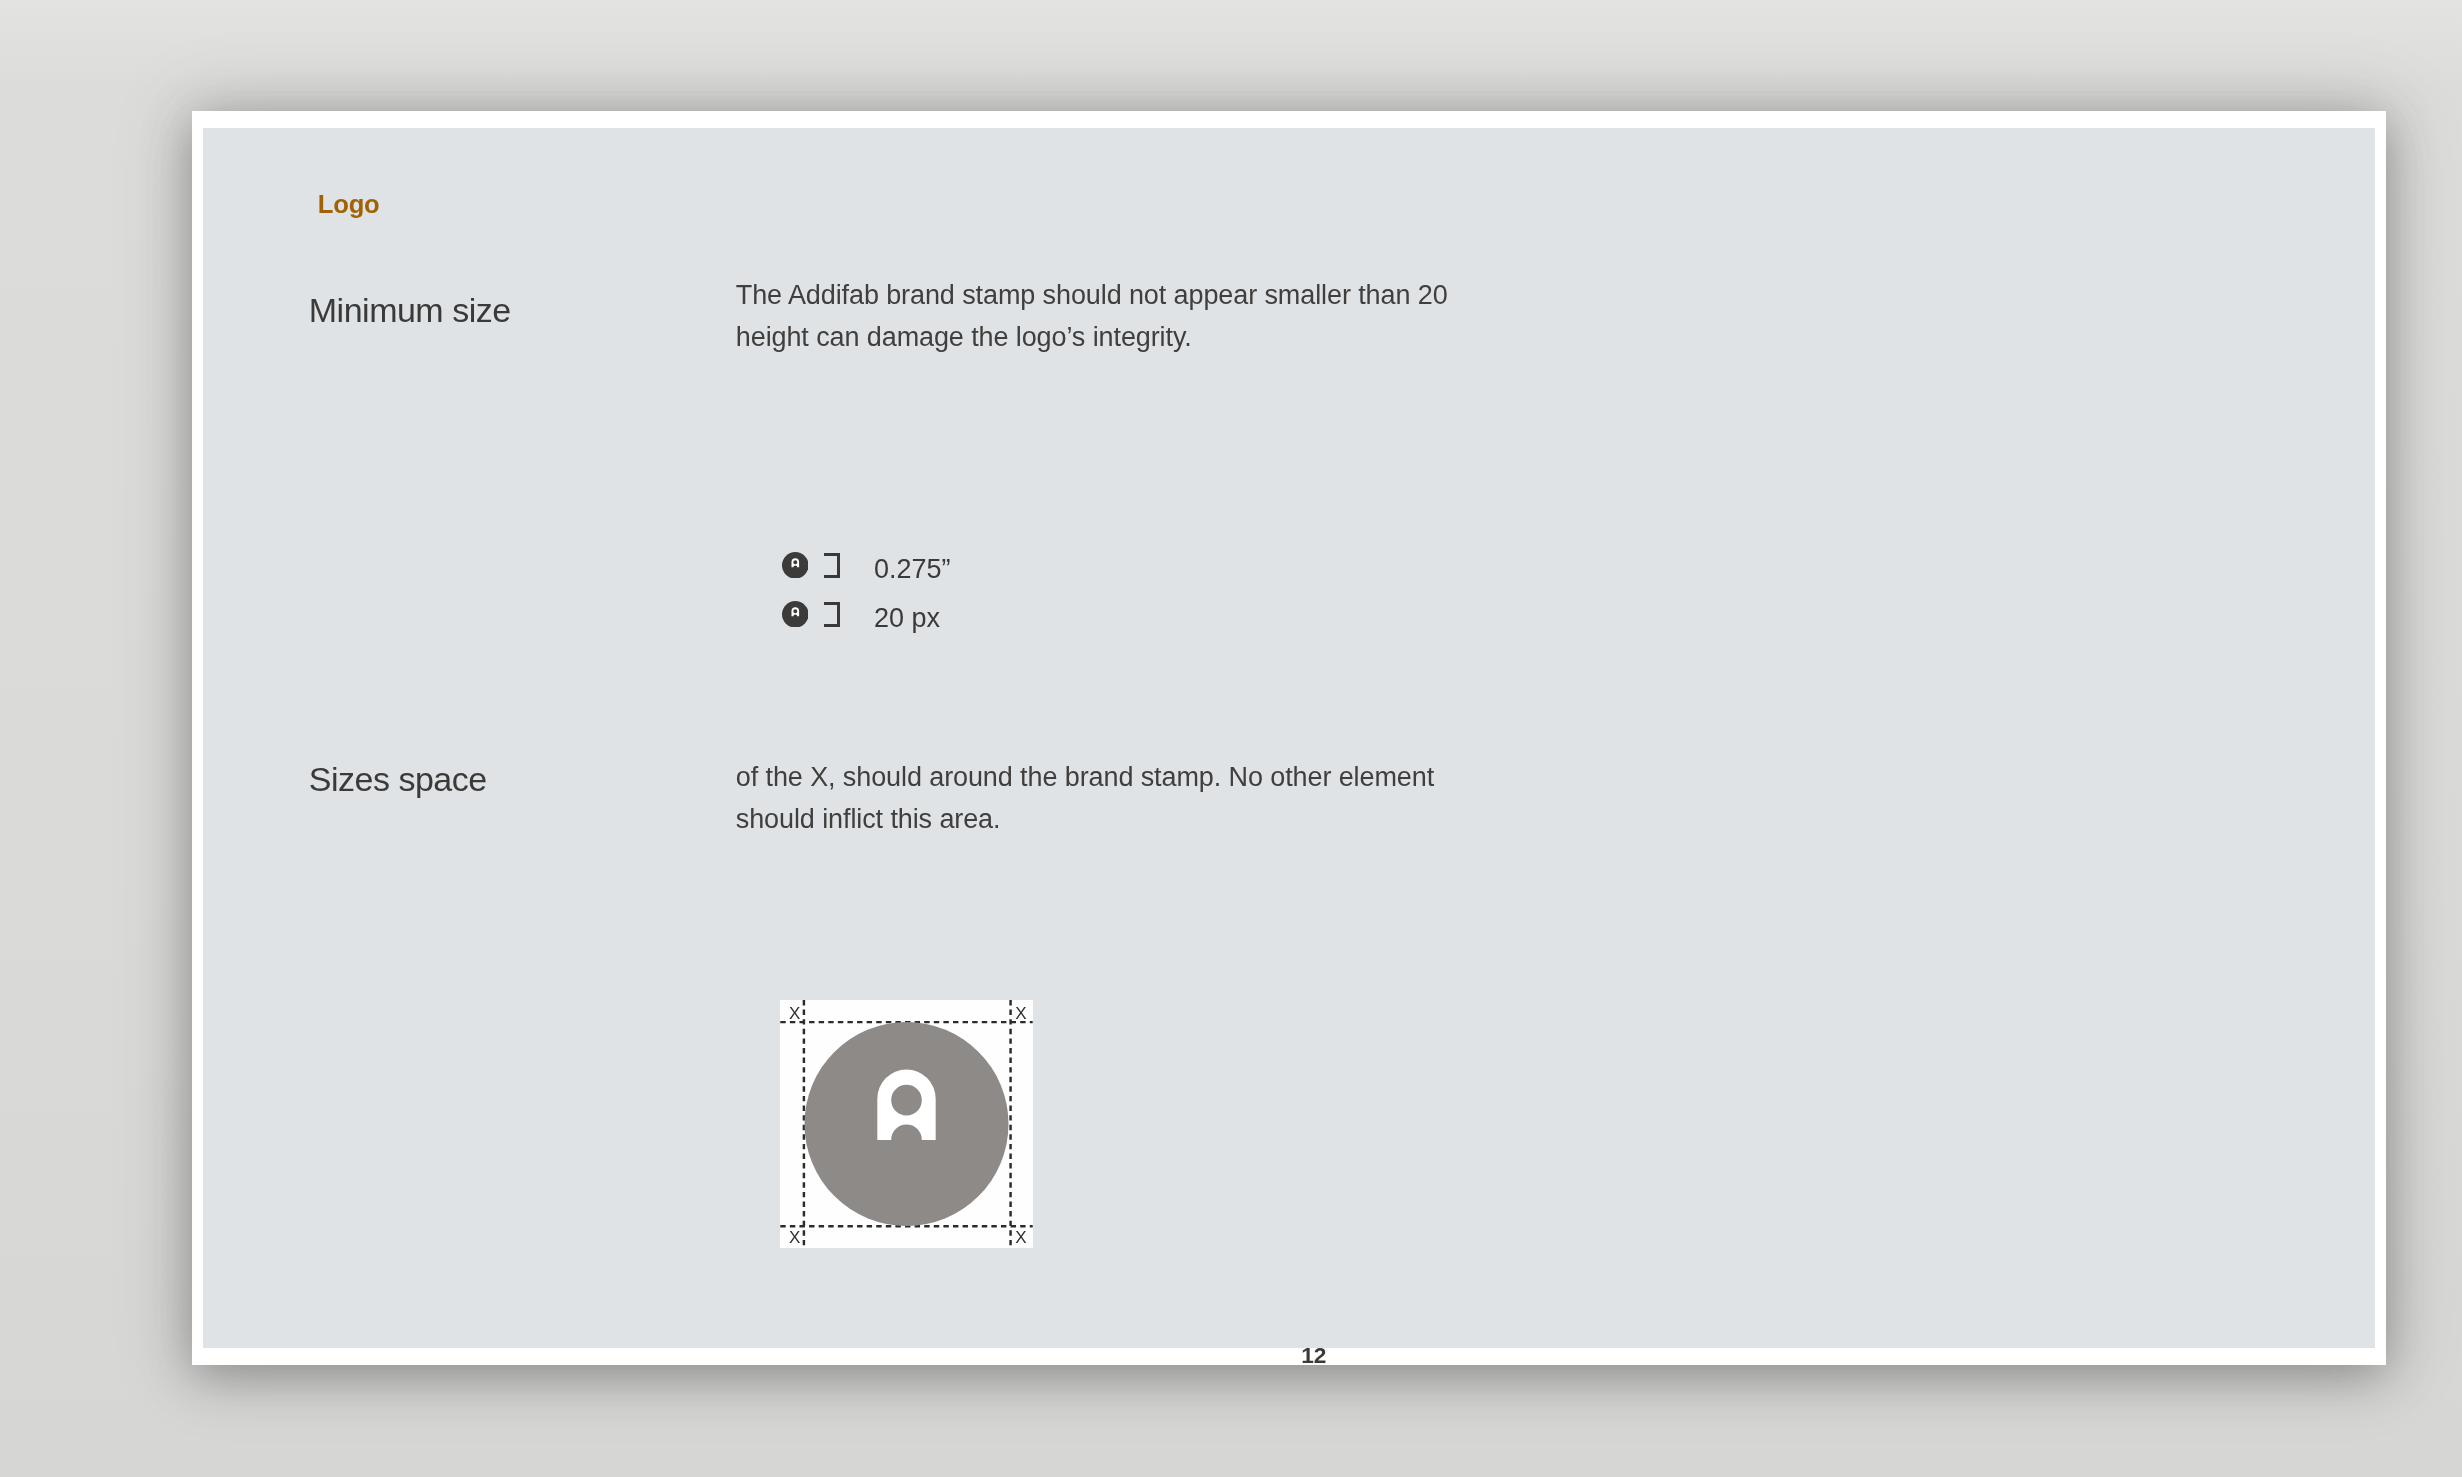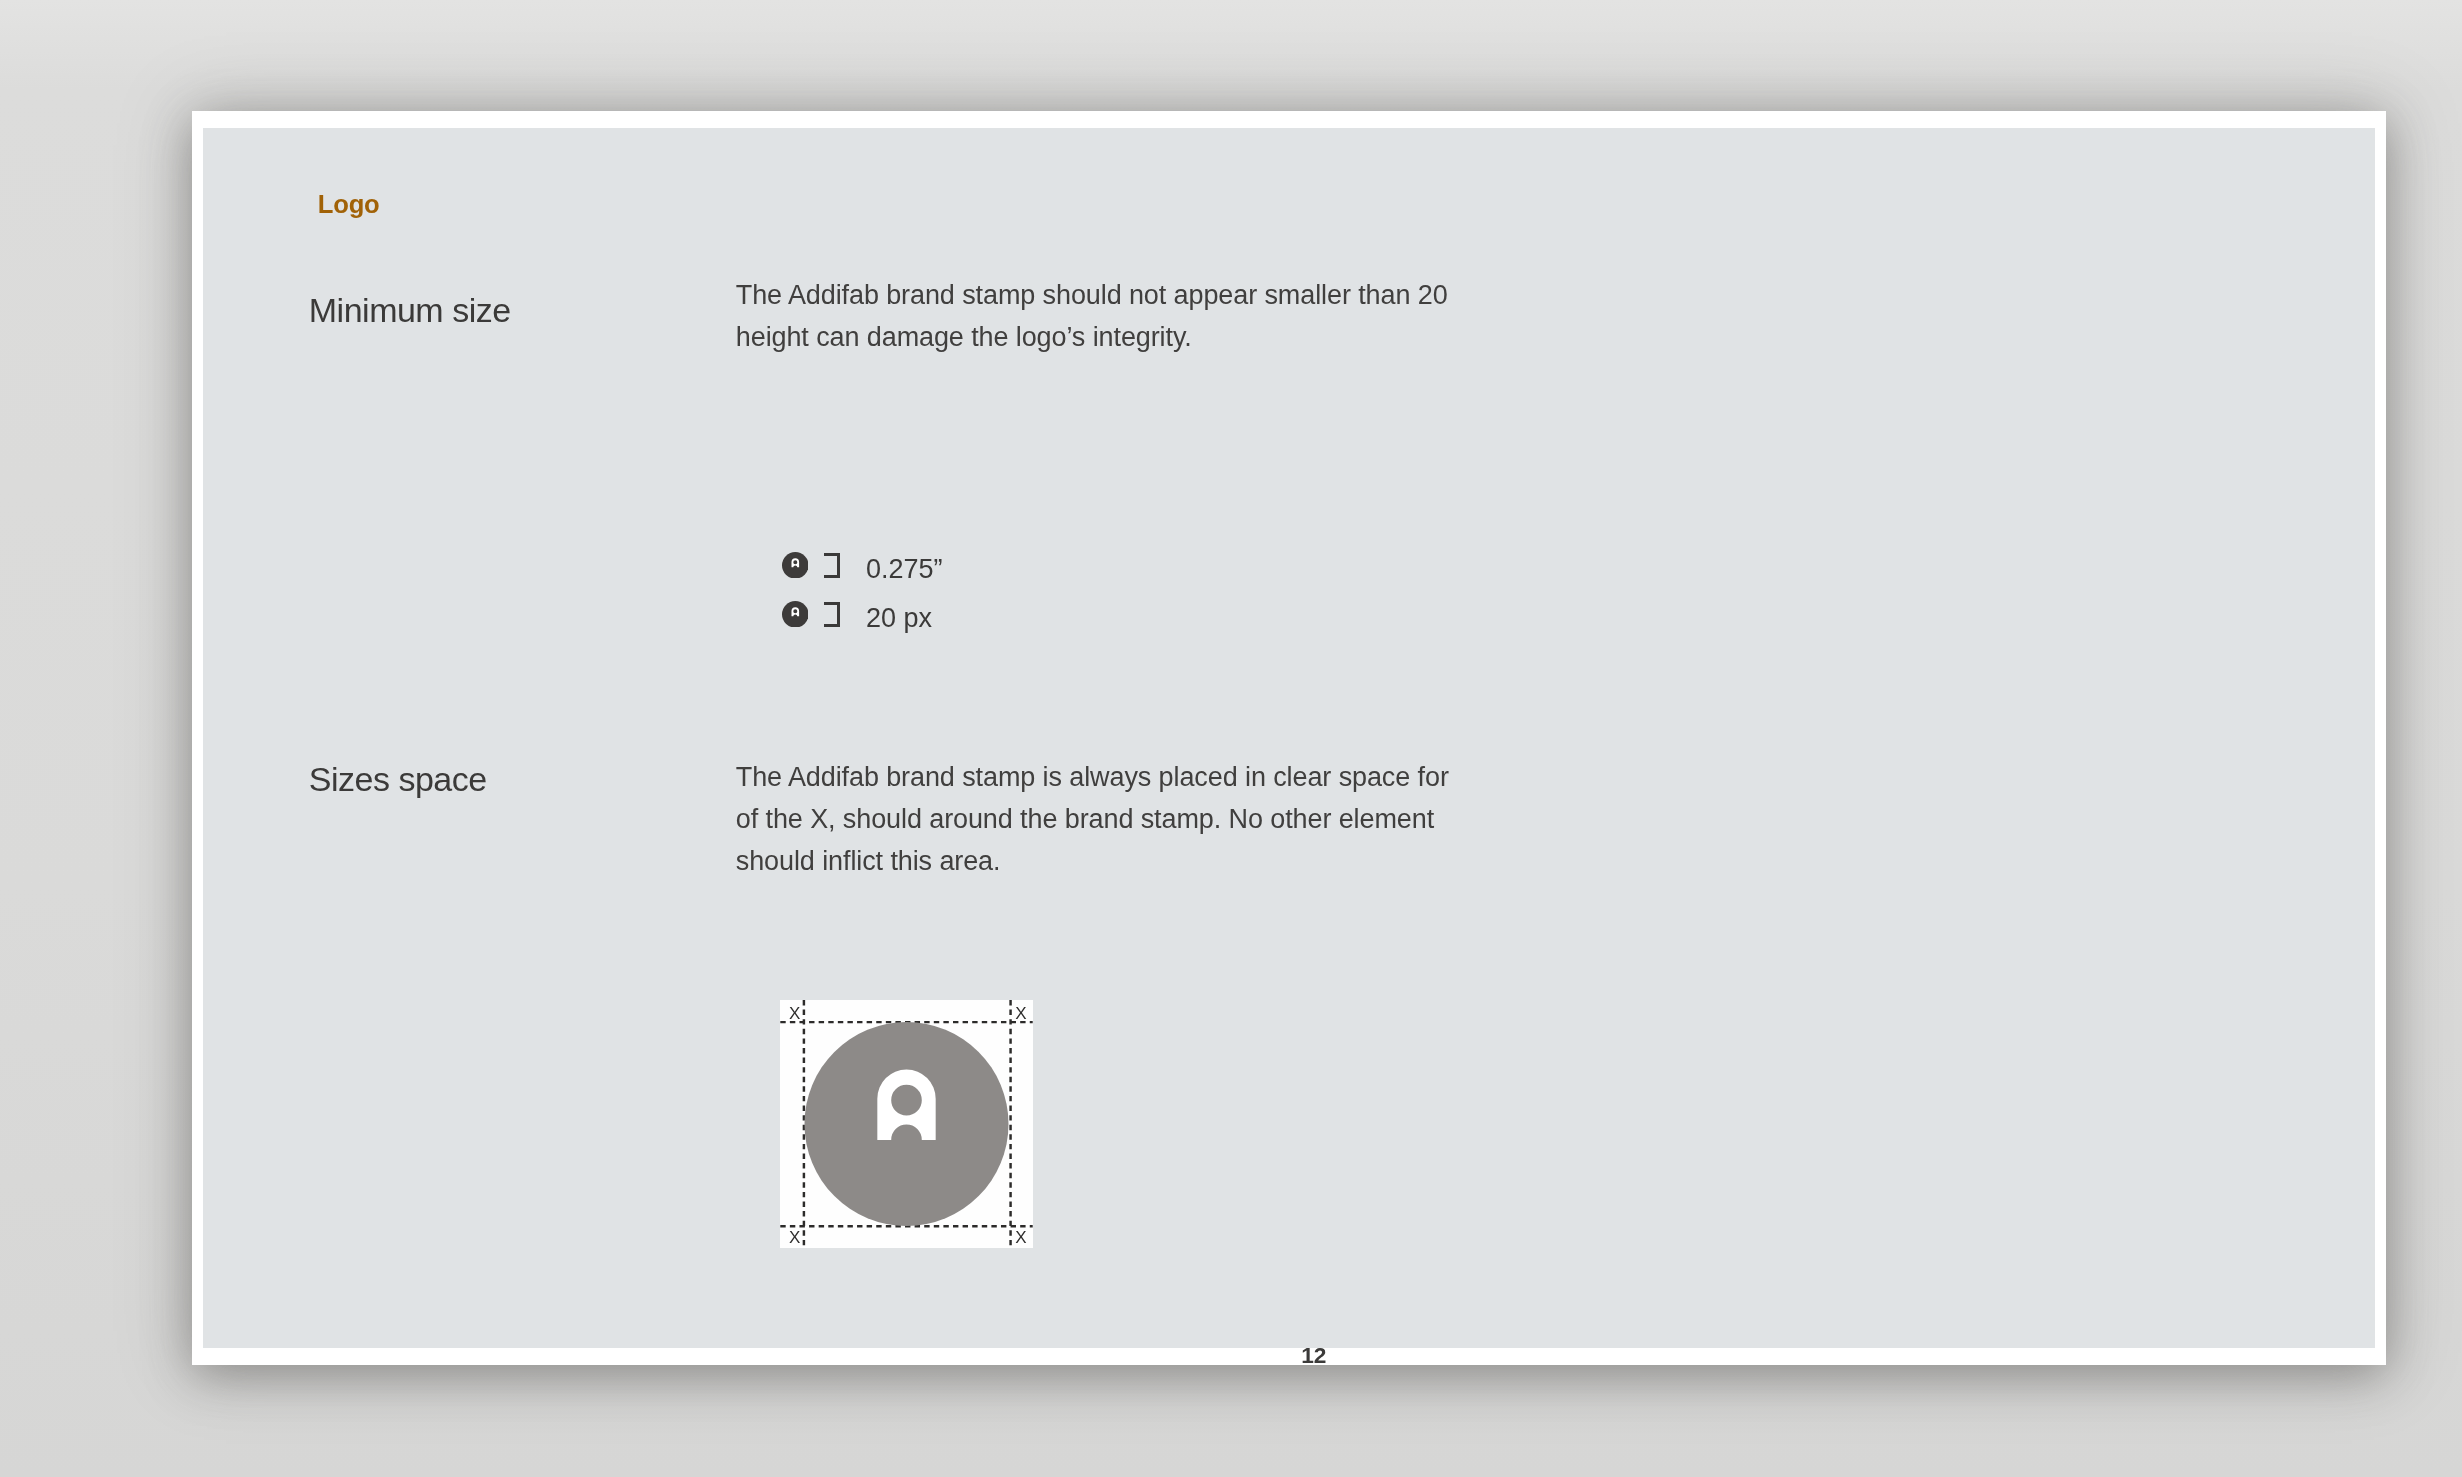--- a/index.html
+++ b/index.html
@@ -80,21 +80,21 @@
   .bracket {
     box-sizing: border-box;
     width: 16.3px; height: 25px;
     margin-left: 15.3px;
     margin-top: 1px;
     border: 3.4px solid #3a3938;
     border-left: none;
     flex: 0 0 auto;
   }
   .size-value {
-    margin-left: 26px;
+    margin-left: 34px;
     margin-top: 2px;
     font-size: 27px;
     line-height: 1.14;
     color: #3b3a39;
     white-space: nowrap;
   }
 
   .diagram {
     position: absolute;
     left: 577px; top: 872px;
@@ -169,21 +169,20 @@
             <path fill="#ffffff" fill-rule="evenodd" d="M35.7,37.6 A14.3,14.3 0 0 1 64.3,37.6 L64.3,57.8 L57.5,57.8 A7.5,7.5 0 0 0 42.5,57.8 L35.7,57.8 Z
                  M57.5,38.3 A7.5,7.5 0 1 0 42.5,38.3 A7.5,7.5 0 1 0 57.5,38.3 Z"></path>
           </svg>
         </span>
         <span class="bracket"></span>
         <span class="size-value">20 px</span>
       </div>
 
       <div class="section-heading heading-clear">Sizes space</div>
       <div class="body-block body-clear">
-        <div class="body-line">The Addifab brand stamp is always placed in clear space for</div>
         <div class="body-line">of the X, should around the brand stamp. No other element</div>
         <div class="body-line">should inflict this area.</div>
       </div>
 
       <div class="diagram">
         <svg class="guides" viewBox="0 0 513 504" xmlns="http://www.w3.org/2000/svg">
           <g stroke="#2c2b2a" stroke-width="5" stroke-dasharray="11 8.5" fill="none">
             <line x1="0" y1="45" x2="513" y2="45"></line>
             <line x1="0" y1="460" x2="513" y2="460"></line>
             <line x1="48" y1="0" x2="48" y2="504"></line>

